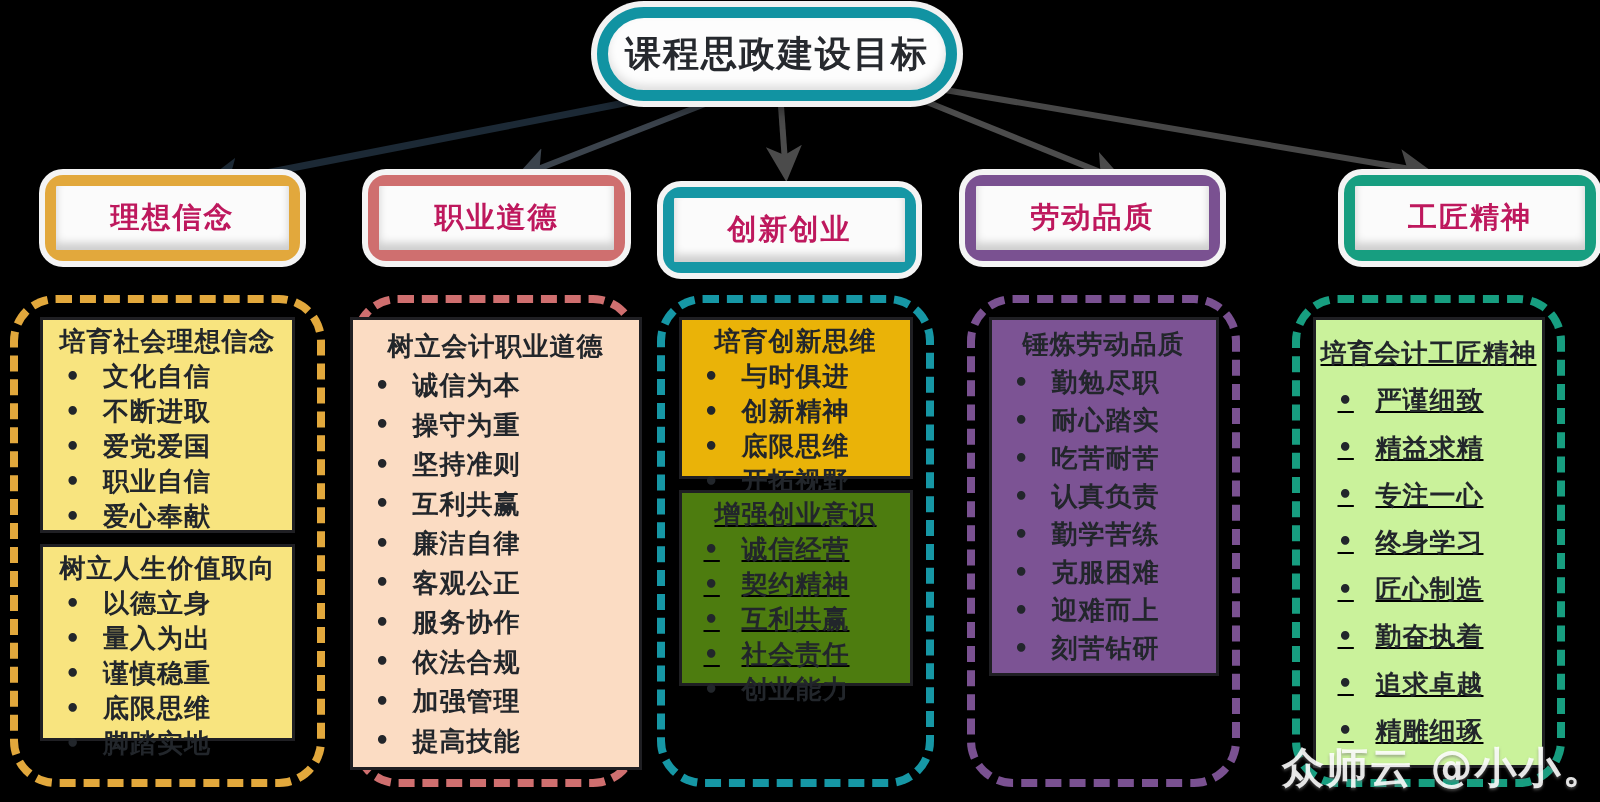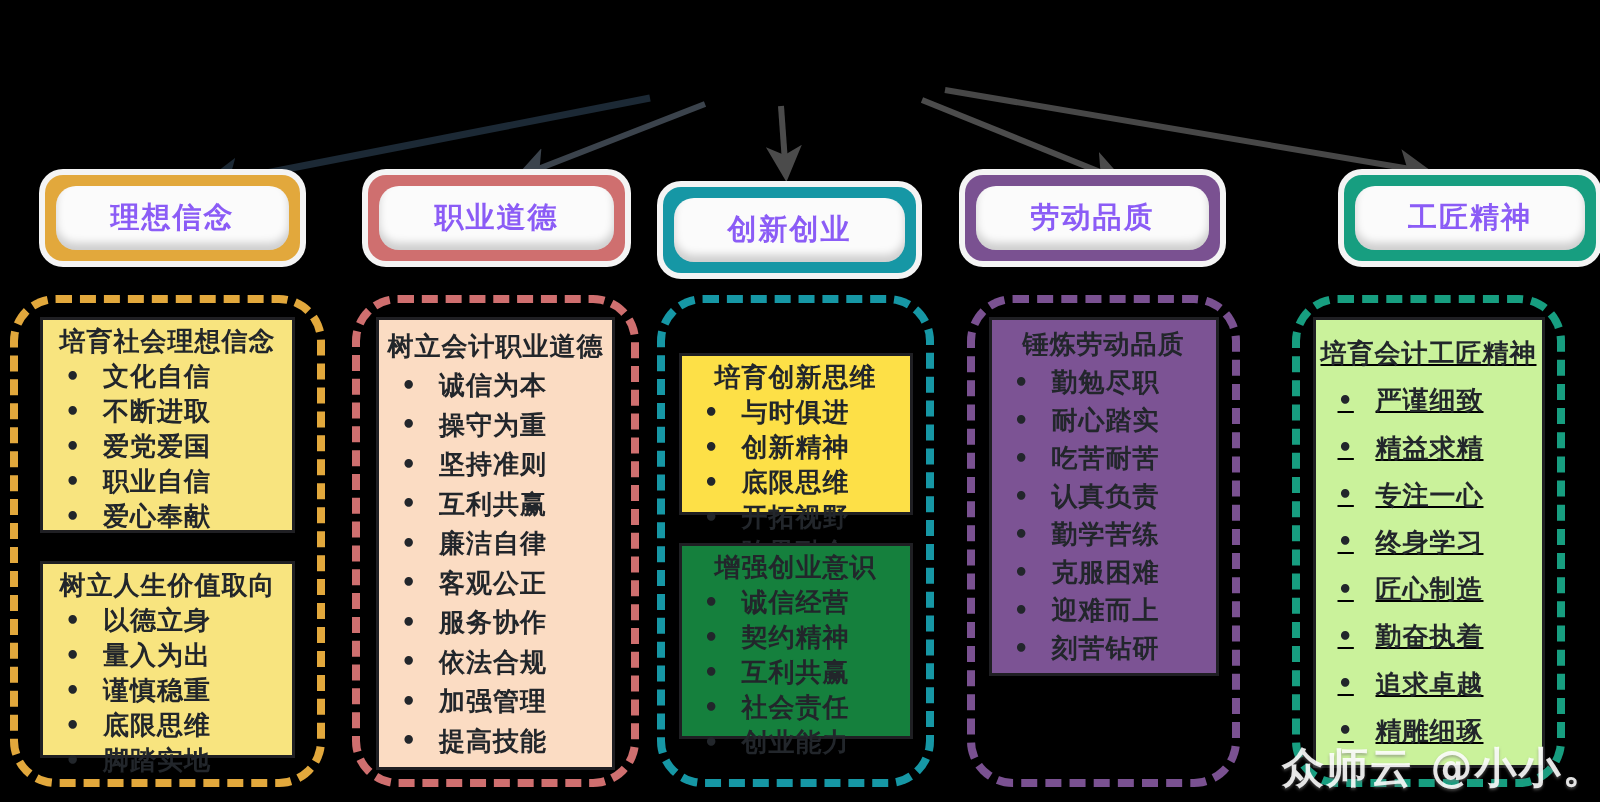--- a/index.html
+++ b/index.html
@@ -21,32 +21,32 @@
     display:flex;align-items:center;justify-content:center;
   }
   .root-bubble span{font-size:36px;font-weight:800;color:#26292e;letter-spacing:2px;}
 
   
   .hdr{
     position:absolute;top:175px;height:86px;border-radius:18px;box-sizing:border-box;
     padding:11px;box-shadow:0 0 0 6px #f4f4f4,0 8px 12px rgba(0,0,0,.45);
   }
   .hdr-inner{
-    width:100%;height:100%;background:#fbfbfb;border-radius:20px;
+    width:100%;height:100%;background:#fbfbfb;border-radius:1px;
     display:flex;align-items:center;justify-content:center;
-    font-size:29px;font-weight:800;color:#8b5cf6;letter-spacing:2px;
+    font-size:29px;font-weight:800;color:#be185d;letter-spacing:2px;
     box-shadow:inset 0 -7px 9px rgba(0,0,0,.18);
   }
 
   
   .panel{
     position:absolute;top:295px;height:492px;border-radius:46px;box-sizing:border-box;
     border:8px dashed #999;
     display:flex;flex-direction:column;align-items:center;
-    padding-top:14px;gap:28px;
+    padding-top:14px;gap:11px;
   }
   .box{
     box-sizing:border-box;border:3px solid #1f1f23;
     display:flex;flex-direction:column;justify-content:space-evenly;
     padding:4px 0;
   }
   .box-heading{
     text-align:center;font-size:26px;font-weight:800;color:#22262b;letter-spacing:1px;
   }
   .item{
@@ -86,20 +86,23 @@
           <path d="M0,0 L6,3 L0,6 L1.5,3 z" fill="#474747"></path>
         </marker>
       </defs>
       <line x1="650" y1="98" x2="205" y2="185" stroke="#1c2935" stroke-width="7" marker-end="url(#ah0)"></line>
       <line x1="705" y1="104" x2="520" y2="176" stroke="#3b434c" stroke-width="6" marker-end="url(#ah1)"></line>
       <line x1="781" y1="106" x2="786" y2="176" stroke="#4b4b4b" stroke-width="6" marker-end="url(#ah2)"></line>
       <line x1="922" y1="100" x2="1120" y2="180" stroke="#4c4c4c" stroke-width="6" marker-end="url(#ah3)"></line>
       <line x1="945" y1="90" x2="1428" y2="172" stroke="#474747" stroke-width="6" marker-end="url(#ah4)"></line>
     </svg>
 
+  <div class="root-bubble">
+    <span>课程思政建设目标</span>
+  </div>
 
   <div id="columns">
       <div class="hdr" style="left: 45px; width: 255px; background: rgb(226, 168, 60);">
         <div class="hdr-inner">理想信念</div>
       </div>
       <div class="panel" style="left: 10px; width: 315px; border-color: rgb(226, 168, 60);">
         <div class="box" style="width: 255px; height: 216px; background: rgb(248, 228, 127);">
           <div class="box-heading">培育社会理想信念</div>
           <div class="item">
             <span class="bullet">•</span>
@@ -143,21 +146,21 @@
           <div class="item">
             <span class="bullet">•</span>
             <span>脚踏实地</span>
           </div>
         </div>
       </div>
       <div class="hdr" style="left: 368px; width: 257px; background: rgb(207, 111, 111);">
         <div class="hdr-inner">职业道德</div>
       </div>
       <div class="panel" style="left: 352px; width: 287px; border-color: rgb(207, 111, 111);">
-        <div class="box" style="width: 239px; height: 453px; background: rgb(251, 220, 195);">
+        <div class="box" style="width: 292px; height: 453px; background: rgb(251, 220, 195);">
           <div class="box-heading">树立会计职业道德</div>
           <div class="item">
             <span class="bullet">•</span>
             <span>诚信为本</span>
           </div>
           <div class="item">
             <span class="bullet">•</span>
             <span>操守为重</span>
           </div>
           <div class="item">
@@ -191,21 +194,21 @@
           <div class="item">
             <span class="bullet">•</span>
             <span>提高技能</span>
           </div>
         </div>
       </div>
       <div class="hdr" style="left: 663px; width: 253px; background: rgb(22, 151, 165); margin-top: 12px;">
         <div class="hdr-inner">创新创业</div>
       </div>
       <div class="panel" style="left: 657px; width: 277px; border-color: rgb(22, 151, 165);">
-        <div class="box" style="width: 234px; height: 162px; background: #fde047; margin-top: 36px;">
+        <div class="box" style="width: 234px; height: 162px; background: #eab308;">
           <div class="box-heading">培育创新思维</div>
           <div class="item">
             <span class="bullet">•</span>
             <span>与时俱进</span>
           </div>
           <div class="item">
             <span class="bullet">•</span>
             <span>创新精神</span>
           </div>
           <div class="item">
@@ -214,21 +217,21 @@
           </div>
           <div class="item">
             <span class="bullet">•</span>
             <span>开拓视野</span>
           </div>
           <div class="item">
             <span class="bullet">•</span>
             <span>跨界融合</span>
           </div>
         </div>
-        <div class="box" style="width: 234px; height: 196px; background: #15803d;">
+        <div class="box" style="width: 234px; height: 196px; background: #4d7c0f; text-decoration: underline;">
           <div class="box-heading">增强创业意识</div>
           <div class="item">
             <span class="bullet">•</span>
             <span>诚信经营</span>
           </div>
           <div class="item">
             <span class="bullet">•</span>
             <span>契约精神</span>
           </div>
           <div class="item">

